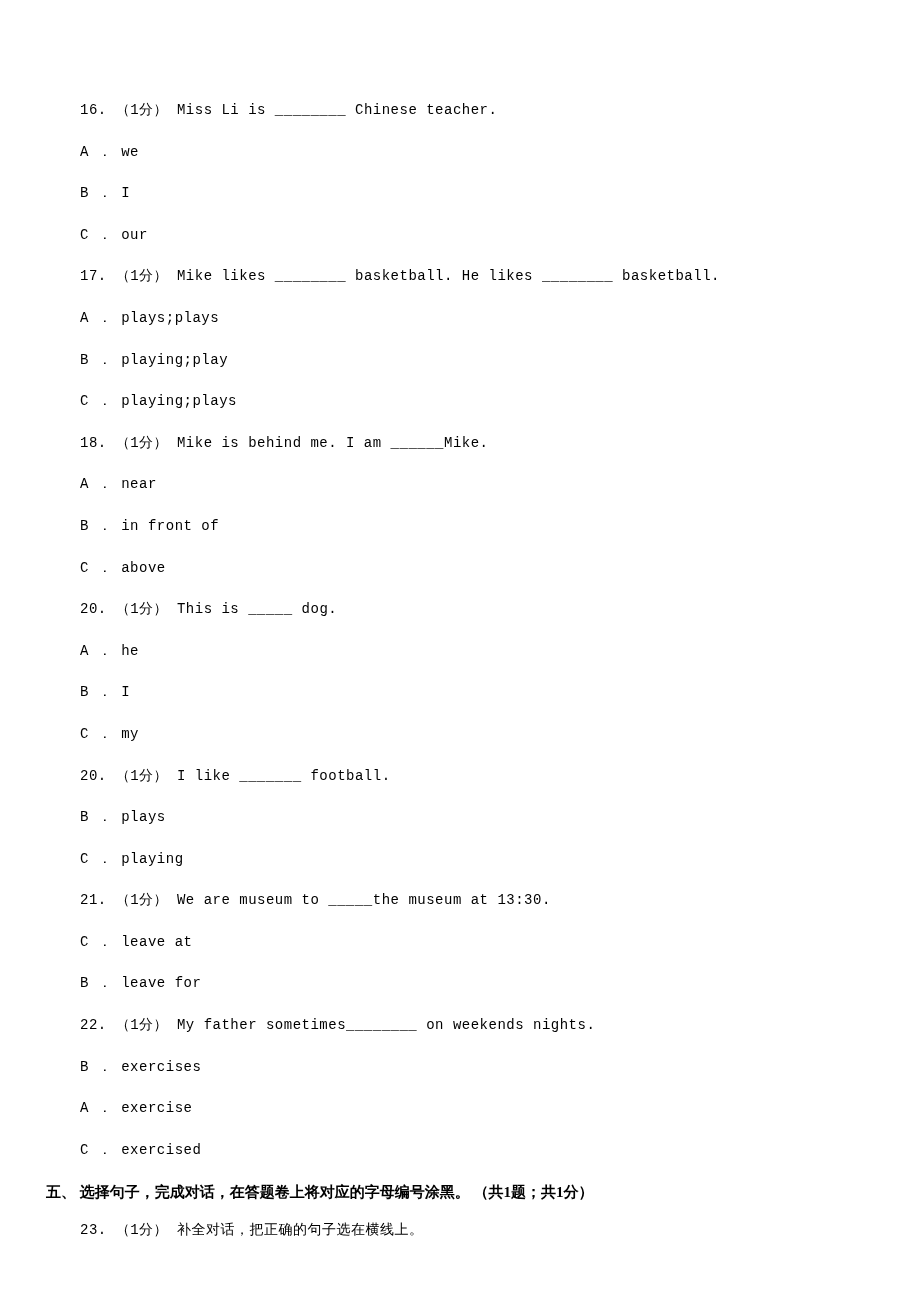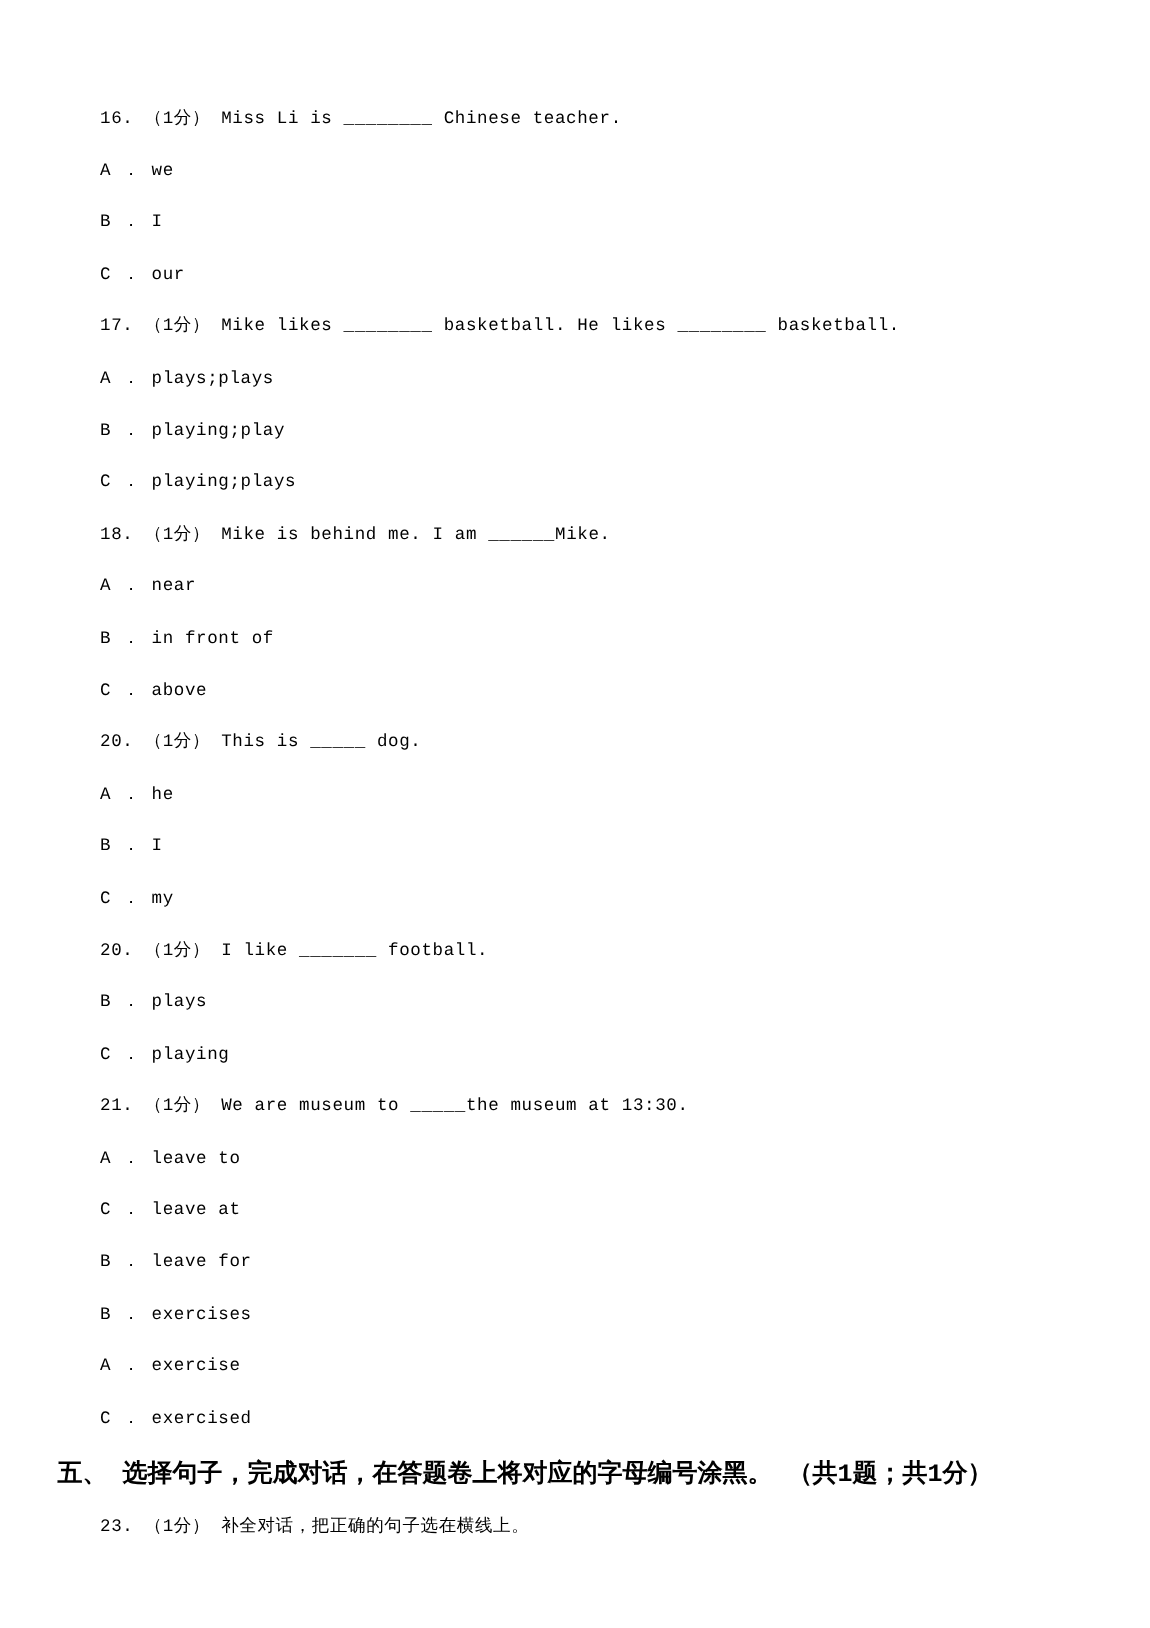--- a/index.html
+++ b/index.html
@@ -13,33 +13,33 @@
     font-size: 14px;
     color: #000;
     line-height: 1.4;
   }
   .page {
     width: 920px;
     padding: 85px 80px 30px 80px;
     box-sizing: border-box;
   }
   .qline {
-    margin: 1px 0 22px 0;
+    margin: 16px 0 22px 0;
     font-family: "Courier New", "SimSun", monospace;
     letter-spacing: 0.5px;
   }
   .option {
     margin: 0 0 22px 0;
     font-family: Liberation Mono, monospace;
     letter-spacing: 0.5px;
   }
   .section-title {
-    font-family: Liberation Mono, monospace;
+    font-family: Liberation Serif, serif;
     font-weight: bold;
-    font-size: 20px;
+    font-size: 15px;
     margin: 4px 0 18px -34px;
   }
 </style>
 </head>
 <body>
 
 <div class="page">
 
   <p class="qline">
     <span>16.</span>
@@ -77,24 +77,27 @@
     <span>20.</span>
     <span>（1分）</span><span> I like </span><span>_______</span><span> football.</span>
   </p>
   <p class="option"><span>B ．</span> <span>plays</span></p>
   <p class="option"><span>C ．</span> <span>playing</span></p>
 
   <p class="qline">
     <span>21.</span>
     <span>（1分）</span><span> We are museum to </span><span>_____</span><span>the museum at 13:30.</span>
   </p>
-  <p class="option"><span>A ．</span> <span>leave to</span></p>
   <p class="option"><span>C ．</span> <span>leave at</span></p>
   <p class="option"><span>B ．</span> <span>leave for</span></p>
 
+  <p class="qline">
+    <span>22.</span>
+    <span>（1分）</span><span> My father sometimes</span><span>________</span><span> on weekends nights.</span>
+  </p>
   <p class="option"><span>B ．</span> <span>exercises</span></p>
   <p class="option"><span>A ．</span> <span>exercise</span></p>
   <p class="option"><span>C ．</span> <span>exercised</span></p>
 
   <p class="section-title">
     <span>五、</span><span> 选择句子，完成对话，在答题卷上将对应的字母编号涂黑。 （共1题；共1分）</span>
   </p>
 
   <p class="qline">
     <span>23.</span>

